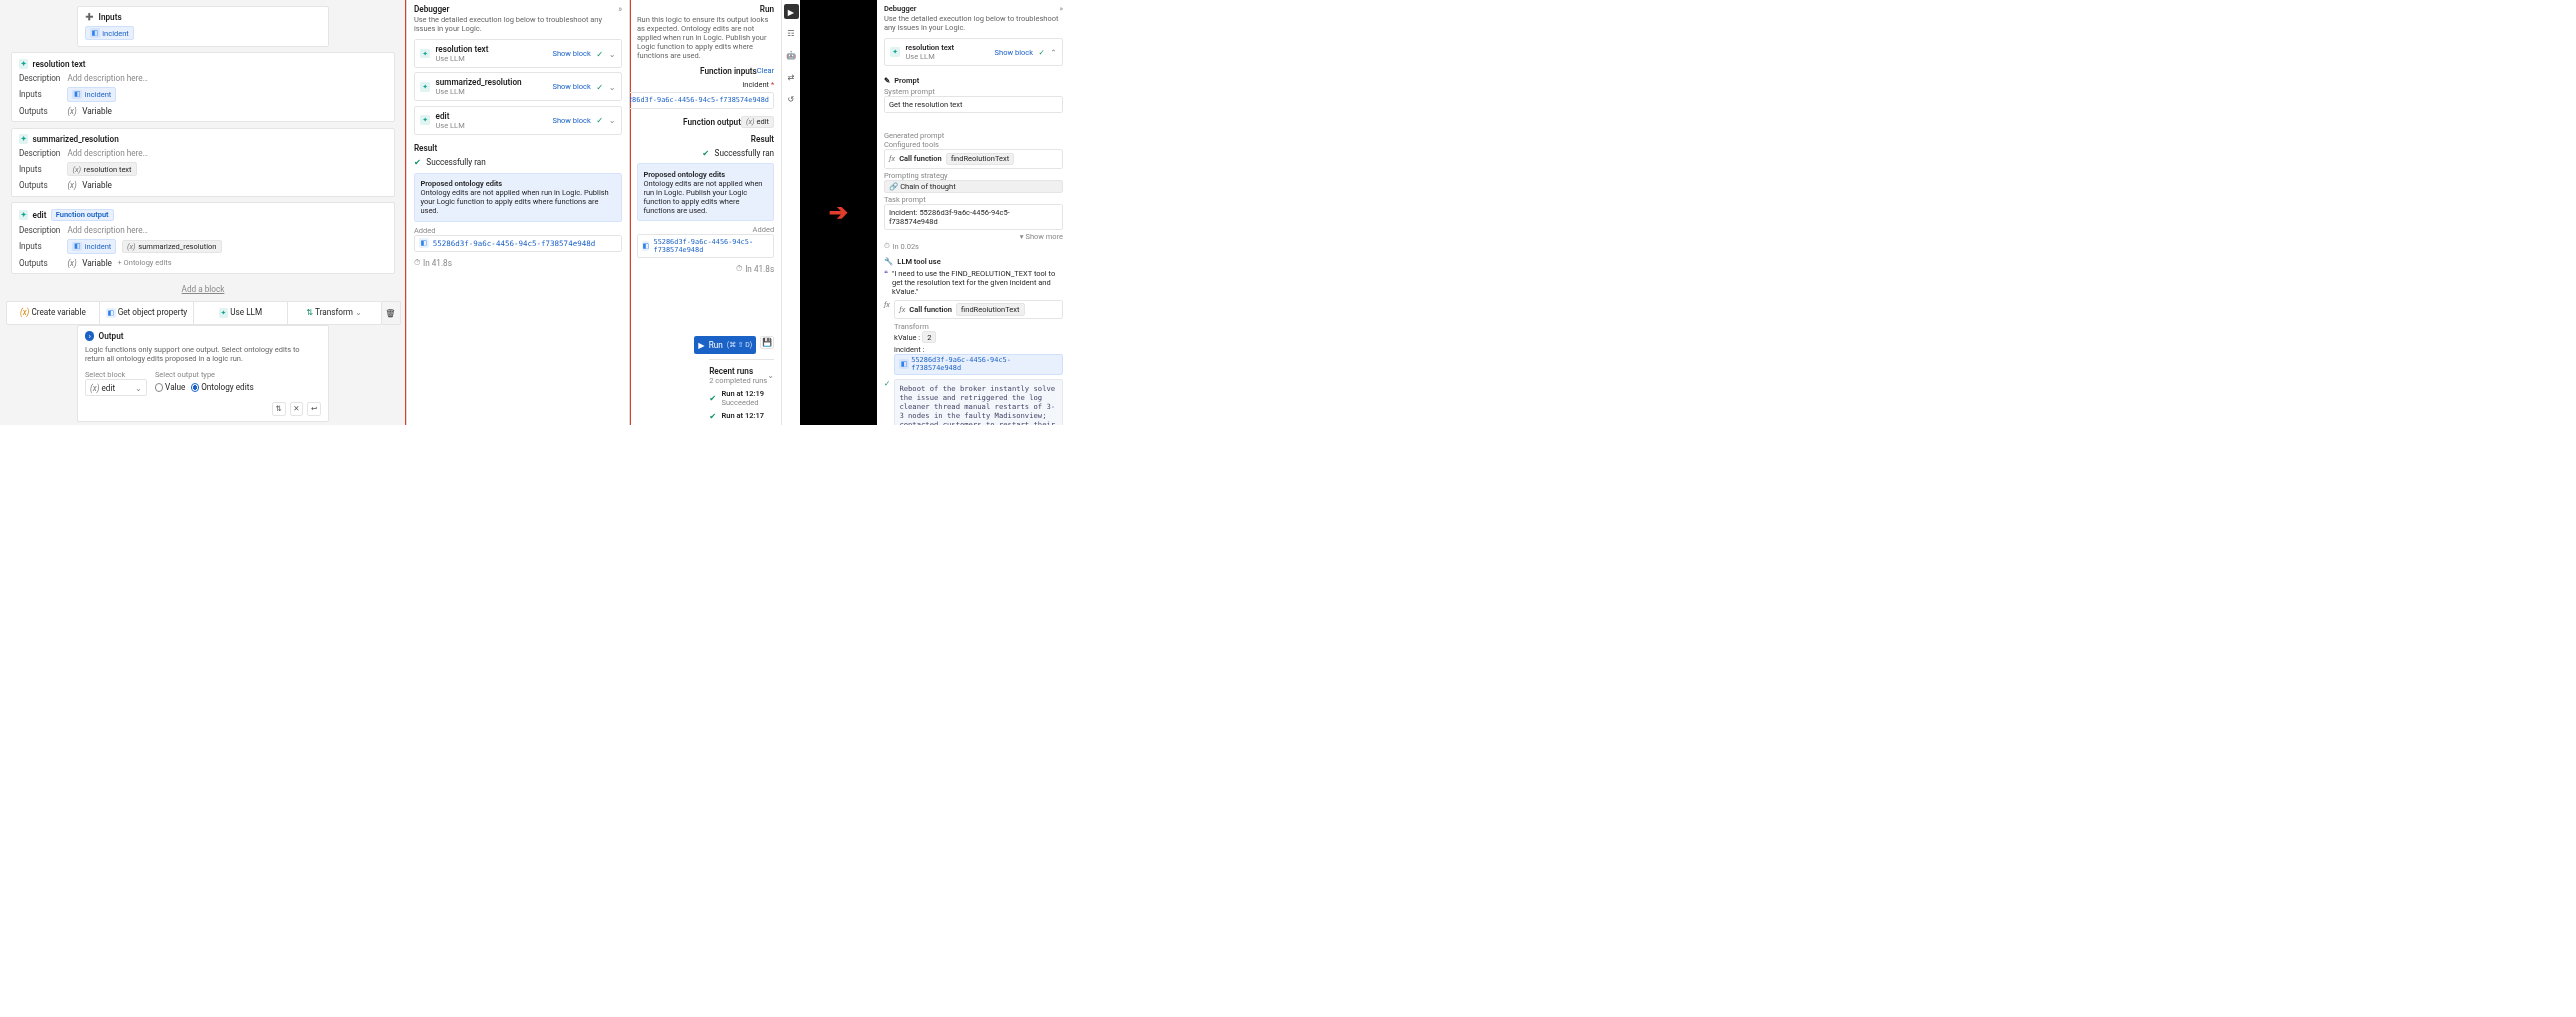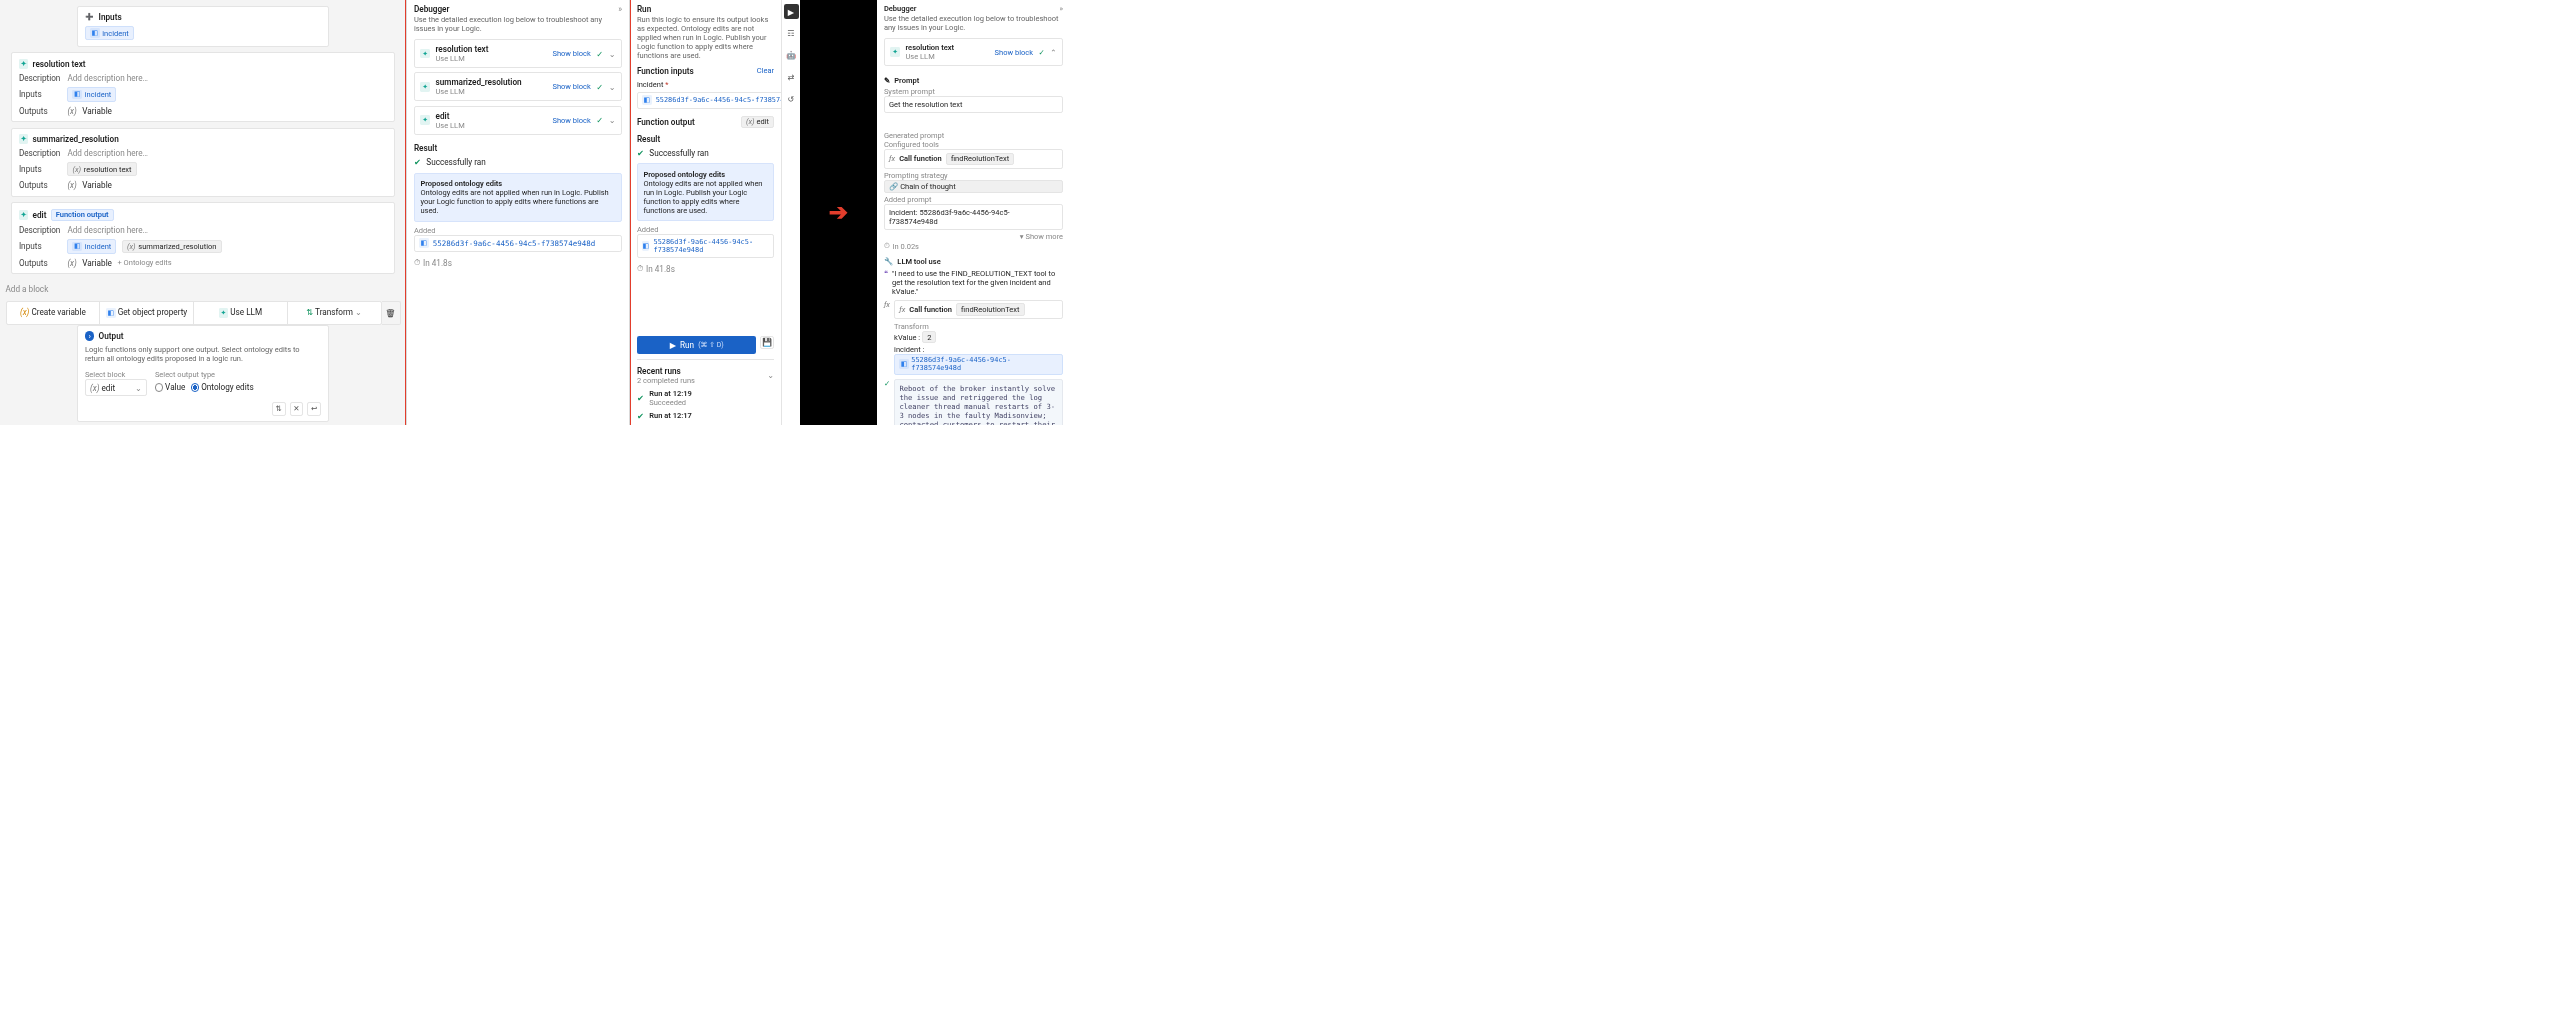--- a/index.html
+++ b/index.html
@@ -1,36 +1,36 @@
 <!DOCTYPE html>
 <html style="font-size:11px"><head>
 <meta charset="utf-8">
 <style>
   * { box-sizing: border-box; font-family: -apple-system, "Segoe UI", Roboto, sans-serif; }
   body { margin:0; padding:0; background:#fff; font-size:8.2px; color:#1f1f1f; display:flex; height:425px; overflow:hidden;}
   .col { display:flex; flex-direction:column; }
   .left { width:406px; background:#f4f4f4; padding:5.5px 5.5px 0 5.5px; overflow:auto;}
   .mid-debug { width:224px; border-left:0.7px solid #d9d9d9; border-right:0.7px solid #d9d9d9; padding:4.1px 6.9px; overflow:auto;}
-  .mid-run { width:151px; padding:4.1px 6.9px; overflow:auto;}
+  .mid-run { width:151px; padding:4.1px 6.9px; overflow:auto;align-items:flex-end;}
   .iconbar { width:19px; border-left:0.7px solid #e4e4e4; display:flex; flex-direction:column; align-items:center; gap:6.9px; padding-top:4.1px;}
   .black { width:77px; background:#000; display:flex; align-items:center; justify-content:center;}
   .right-debug { width:193px; padding:4.1px 6.9px; overflow:auto; font-size:7.5px;}
   .card { background:#fff; border:0.7px solid #e4e4e4; border-radius:2.1px; padding:5.5px 6.9px; margin:0 auto 5.5px; }
   .title-row{display:flex; align-items:center; gap:4.1px; font-weight:600;}
   .small-ic{width:9.6px;height:9.6px;display:inline-flex;align-items:center;justify-content:center;border-radius:1.4px;font-size:6.9px;}
   .blue-sq{background:#2f80ed1a; color:#2f80ed;}
   .teal-sq{background:#12a5941f; color:#12a594;}
   .fx{color:#7a7a7a;font-style:italic;}
   .chip{display:inline-flex;align-items:center;gap:2.7px;background:#f0f0f0;border:0.7px solid #e4e4e4;border-radius:2.1px;padding:1.4px 4.1px;font-size:7.5px;}
   .chip-blue{background:#e8f0fe;border-color:#cfe0fb;color:#1a62c6;}
   .row{display:flex;gap:5.5px;align-items:center;margin-top:4.1px;}
   .lbl{width:43px;color:#444;}
   .muted{color:#888;}
   .connector{height:9.6px; width:0.7px; background:#cfcfcf; margin:0 auto;}
-  .addblock{color:#888; text-align:left; margin:4.1px 0 6.9px;}
+  .addblock{color:#888; text-align:center; margin:4.1px 0 6.9px;text-decoration:underline;}
   .btnrow{display:flex;gap:0;border:0.7px solid #e4e4e4;border-radius:2.1px;overflow:hidden;background:#fff;}
   .btnrow > div{flex:1; text-align:center; padding:5.5px 2.7px; border-right:0.7px solid #e4e4e4; cursor:pointer;}
   .btnrow > div:last-child{border-right:none;}
   .out-note{font-size:7.5px;color:#666;margin:4.1px 0 6.9px;}
   .h{font-weight:600;}
   .link{color:#1a62c6;cursor:pointer;}
   .check{color:#10935e;}
   .banner{background:#e8f0fe;border:0.7px solid #d6e3fb;border-radius:2.1px;padding:5.5px;margin-top:5.5px;font-size:7.5px;}
   .mono{font-family:ui-monospace,Menlo,Consolas,monospace;font-size:7.5px;color:#1a62c6;}
   .small{font-size:7.5px;}
@@ -384,21 +384,21 @@
 
   <div class="small muted" style="margin-top:18px">Generated prompt</div>
   <div class="small muted">Configured tools</div>
   <div class="input-like">
     <span class="fx">ƒx</span> 
       <span class="h">Call function</span>
     <span class="pill">findReolutionText</span>
   </div>
   <div class="small muted" style="margin-top:2.7px">Prompting strategy</div>
   <span class="pill">🔗 <span>Chain of thought</span></span>
-  <div class="small muted" style="margin-top:2.7px">Added prompt</div>
+  <div class="small muted" style="margin-top:2.7px">Task prompt</div>
   <div class="input-like">
       <span>Incident: 55286d3f-9a6c-4456-94c5-f738574e948d</span>
     </div>
   <div style="text-align:right;margin-top:2.7px"><span class="small muted">▾ <span>Show more</span></span></div>
 
   <div class="timing">
       <span>⏱</span> 
       <span>In 0.02s</span>
     </div>
 

